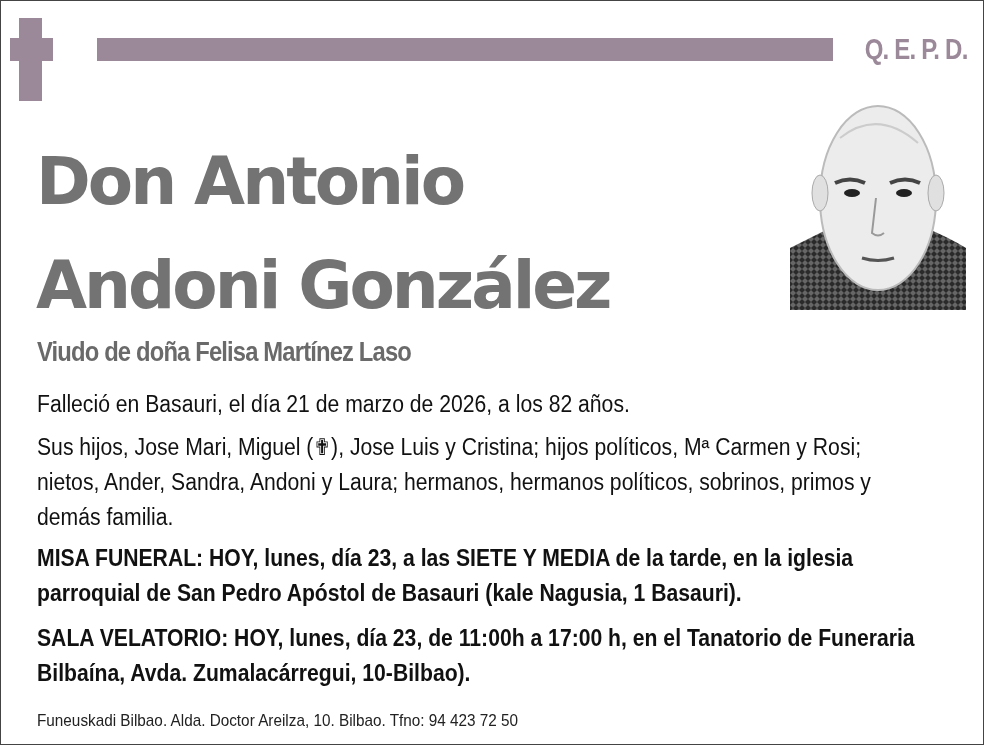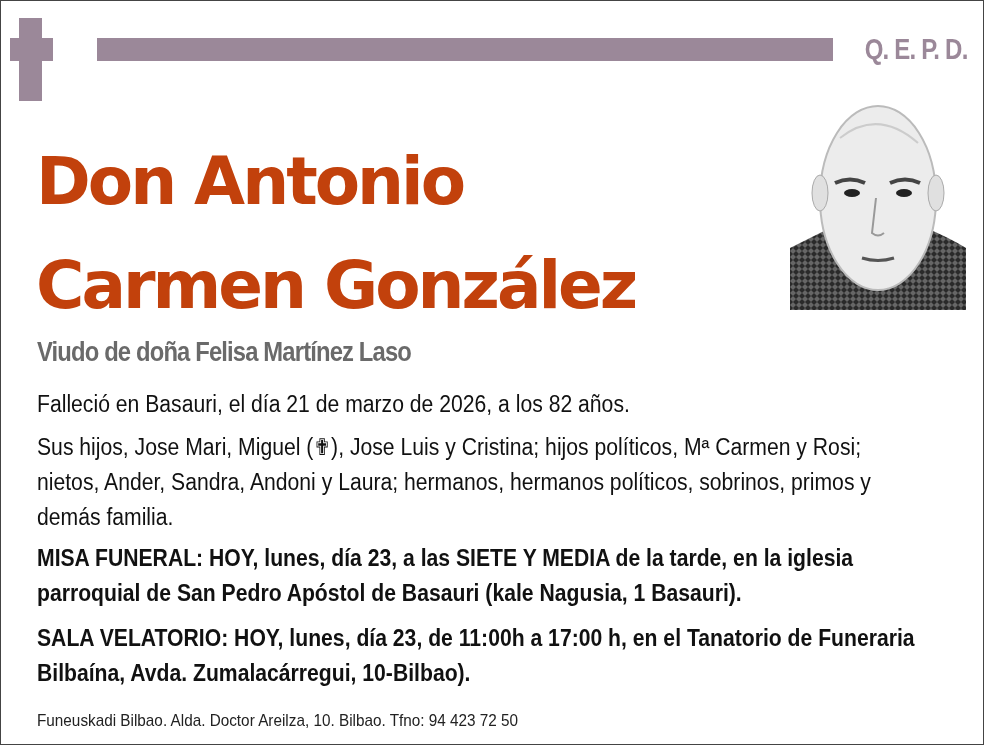--- a/index.html
+++ b/index.html
@@ -2,21 +2,21 @@
 <html><head>
 <meta charset="utf-8">
 <style>
   html, body { margin:0; padding:0; background:#ffffff; }
   body { width:984px; height:745px; position:relative; overflow:hidden; font-family:"Liberation Sans", sans-serif; color:#111; }
   .frame { position:absolute; left:0; top:0; width:982px; height:743px; border:1px solid #444; box-sizing:content-box; }
   .cross-v { position:absolute; left:19px; top:18px; width:23px; height:83px; background:var(--accent); }
   .cross-h { position:absolute; left:10px; top:38px; width:43px; height:23px; background:var(--accent); }
   .bar { position:absolute; left:52px; top:38px; width:390px; height:23px; background:var(--accent); }
   .qepd { position:absolute; right:17px; top:32px; font-family:"Liberation Sans", sans-serif; font-weight:bold; font-size:30px; color:var(--accent); letter-spacing:-1px; transform:scaleX(0.8); transform-origin:right center; }
-  .name { position:absolute; left:36px; top:130px; font-family:"DejaVu Sans", sans-serif; font-weight:bold; font-size:66px; line-height:104px; letter-spacing:-3px; color:#c2410c; }
+  .name { position:absolute; left:36px; top:130px; font-family:"DejaVu Sans", sans-serif; font-weight:bold; font-size:66px; line-height:104px; letter-spacing:-3px; color:#737373; }
   .photo { position:absolute; left:790px; top:98px; width:176px; height:212px; background:#fff; overflow:hidden; }
   .subtitle { position:absolute; left:37px; top:336px; font-family:"Liberation Sans", sans-serif; font-weight:bold; font-size:28px; color:#6a6a6a; letter-spacing:-1px; transform:scaleX(0.85); transform-origin:left center; white-space:nowrap; }
   .para { position:absolute; left:37px; font-family:"Liberation Sans", sans-serif; font-size:23px; line-height:35px; color:#111; transform:scaleX(0.92); transform-origin:left top; width:950px; }
   .p1 { top:387px; }
   .p2 { top:430px; }
   .p3 { top:541px; font-weight:bold; }
   .p4 { top:621px; font-weight:bold; }
   .footer { position:absolute; left:37px; top:711px; font-family:"Liberation Sans", sans-serif; font-size:17px; color:#222; transform:scaleX(0.9); transform-origin:left top; white-space:nowrap; }
 </style>
 </head>
@@ -26,21 +26,21 @@
 
 <div>
   <div class="cross-v"></div>
   <div class="cross-h"></div>
 </div>
 <div class="bar" style="left:97px; width:736px; top:38px; height:23px;"></div>
 <div class="qepd">Q. E. P. D.</div>
 
 <div class="name">
   <div>Don Antonio</div>
-  <div>Carmen González</div>
+  <div>Andoni González</div>
 </div>
 
 <div class="photo">
   <svg width="176" height="212" viewBox="0 0 176 212">
     <defs>
       <pattern id="knit" width="6" height="6" patternUnits="userSpaceOnUse">
         <rect width="6" height="6" fill="#2a2a2a"></rect>
         <path d="M0 3 L3 0 L6 3 L3 6 Z" fill="#666"></path>
       </pattern>
     </defs>

